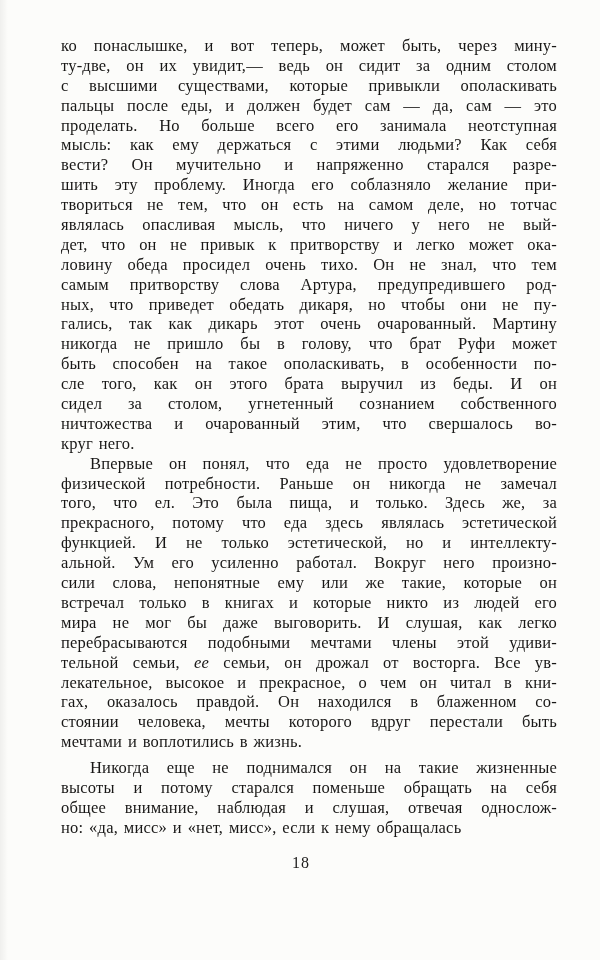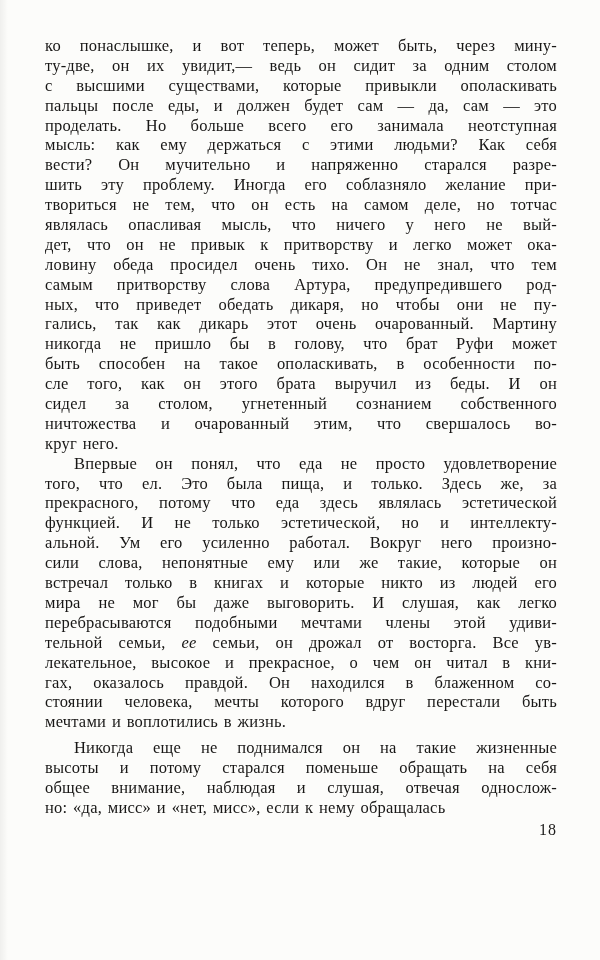--- a/index.html
+++ b/index.html
@@ -44,34 +44,35 @@
   .line {
     font-size: 16.5px;
     line-height: 19.9px;
     height: 19.9px;
     letter-spacing: 0.2px;
     word-spacing: 1.5px;
     text-align: justify;
     text-align-last: justify;
     white-space: nowrap;
     overflow: visible;
+    margin-left: 16px;
   }
   .line.last {
     text-align-last: left;
   }
   .paragraph.indented .line.first {
     text-indent: 29px;
   }
   .it {
     font-style: italic;
   }
   .page-number {
     width: 512px;
-    margin-top: 2px;
-    text-align: right;
+    margin-top: 15px;
+    text-align: center;
     font-size: 16px;
     line-height: 20px;
     letter-spacing: 1px;
     color: #1c1b1a;
   }
 </style>
 </head>
 <body>
 
 <div class="page">
@@ -96,20 +97,21 @@
         <div class="line">гались, так как дикарь этот очень очарованный. Мартину</div>
         <div class="line">никогда не пришло бы в голову, что брат Руфи может</div>
         <div class="line">быть способен на такое ополаскивать, в особенности по-</div>
         <div class="line">сле того, как он этого брата выручил из беды. И он</div>
         <div class="line">сидел за столом, угнетенный сознанием собственного</div>
         <div class="line">ничтожества и очарованный этим, что свершалось во-</div>
         <div class="line last">круг него.</div>
       </div>
       <div class="paragraph indented">
         <div class="line first">Впервые он понял, что еда не просто удовлетворение</div>
+        <div class="line">физической потребности. Раньше он никогда не замечал</div>
         <div class="line">того, что ел. Это была пища, и только. Здесь же, за</div>
         <div class="line">прекрасного, потому что еда здесь являлась эстетической</div>
         <div class="line">функцией. И не только эстетической, но и интеллекту-</div>
         <div class="line">альной. Ум его усиленно работал. Вокруг него произно-</div>
         <div class="line">сили слова, непонятные ему или же такие, которые он</div>
         <div class="line">встречал только в книгах и которые никто из людей его</div>
         <div class="line">мира не мог бы даже выговорить. И слушая, как легко</div>
         <div class="line">перебрасываются подобными мечтами члены этой удиви-</div>
         <div class="line"><span class="">тельной семьи, </span><span class="it">ее</span><span class=""> семьи, он дрожал от восторга. Все ув-</span></div>
         <div class="line">лекательное, высокое и прекрасное, о чем он читал в кни-</div>

